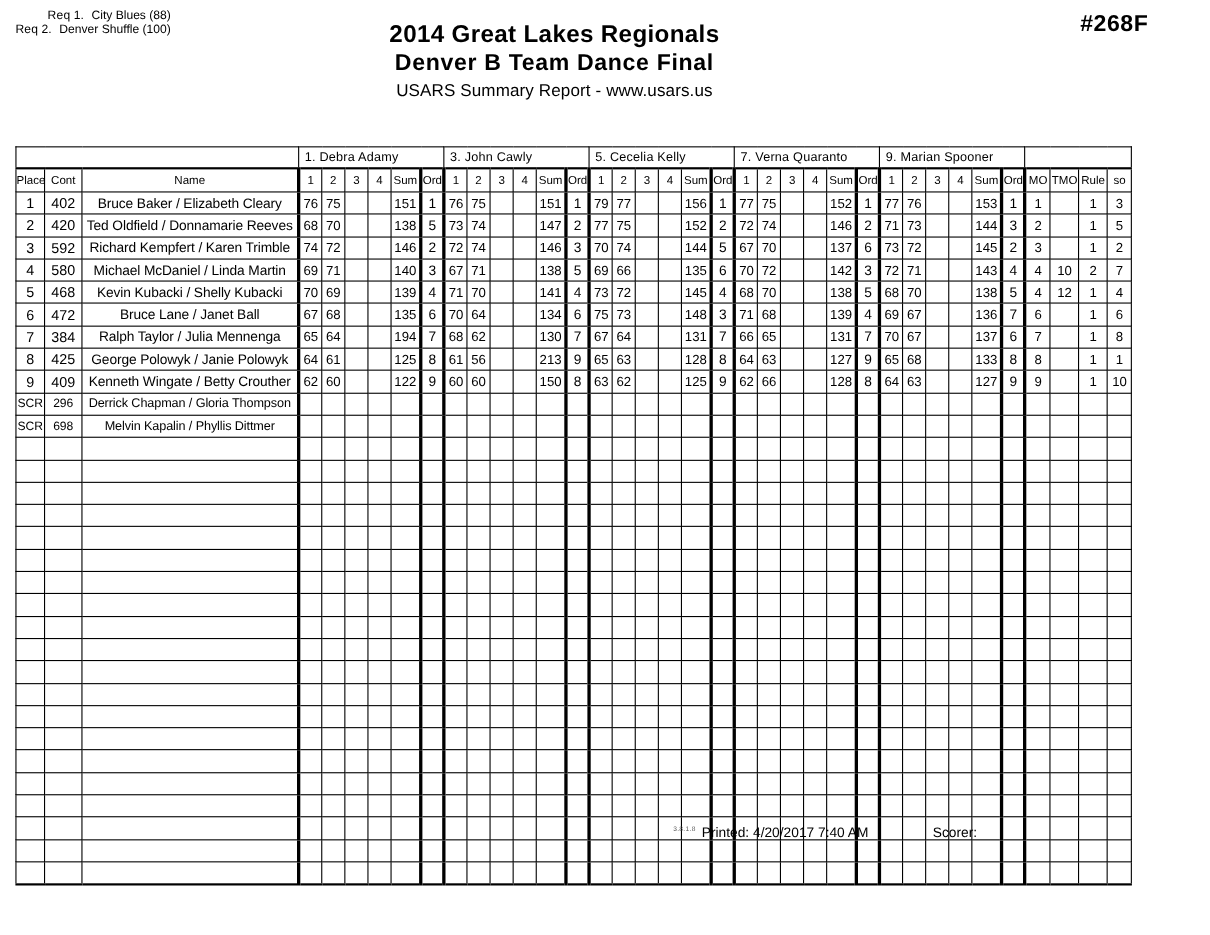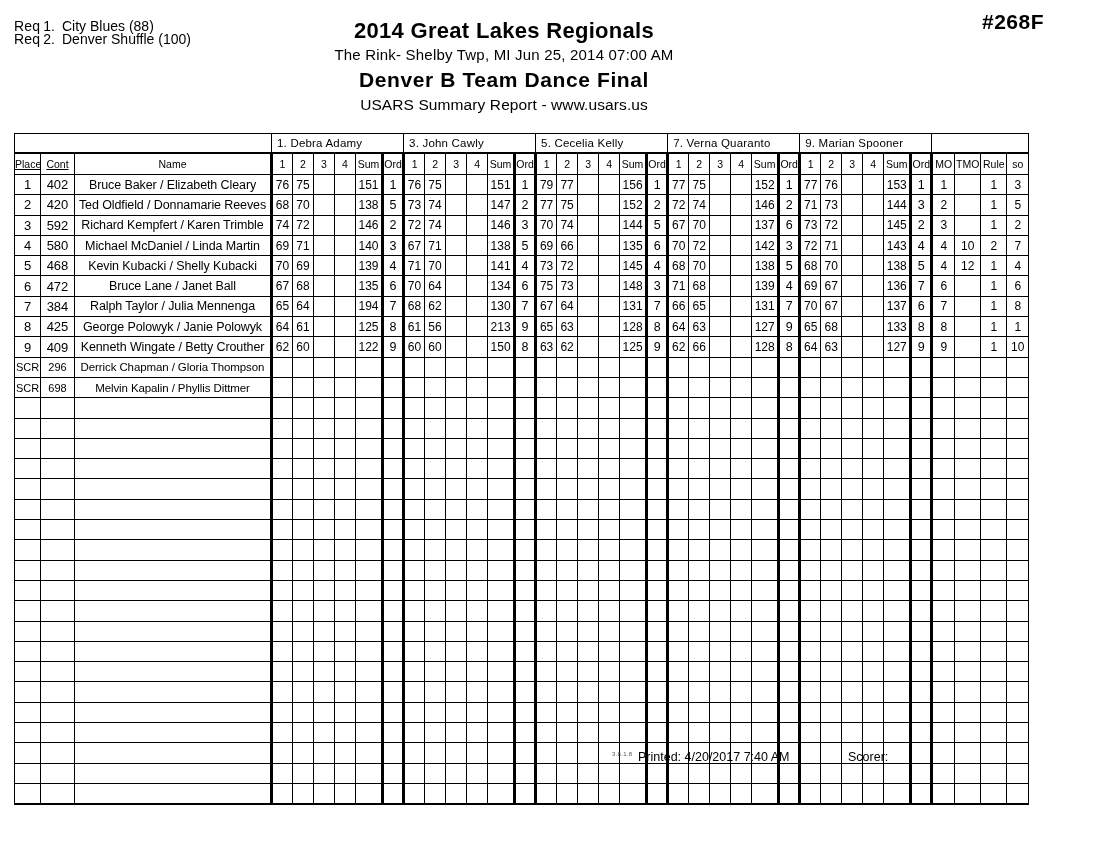--- a/index.html
+++ b/index.html
@@ -13,24 +13,25 @@
     position: relative;
     font-family: "Liberation Sans", sans-serif;
     color: #000000;
     overflow: hidden;
   }
 
   
   #req-block {
     position: absolute;
     left: 14px;
-    top: 20px;
-    font-size: 14px;
+    top: 8px;
+    font-size: 11px;
     line-height: 13px;
     white-space: nowrap;
+    text-align: right;
   }
   .req-line { display: block; }
   .req-lbl { letter-spacing: .2px; }
   .req-num { margin-left: 3px; }
   .req-name { margin-left: 7px; }
 
   
   #heading {
     position: absolute;
     left: 0;
@@ -103,21 +104,21 @@
     padding-left: 5px;
     letter-spacing: .2px;
   }
   td.nb { border: none; }
 
   
   tr.col-head td {
     height: 20px;
     font-size: 10.5px;
   }
-  td.h-place, td.h-cont { font-size: 10.5px; text-decoration: underline; }
+  td.h-place, td.h-cont { font-size: 10.5px; }
   td.h-name { text-align: left; padding-left: 6px; font-size: 10.5px; }
 
   
   tr.data-row td { height: 19.3px; }
   tr.empty-row td { height: 19.3px; }
 
   td.c-place { font-weight: bold; font-size: 13px; }
   td.c-cont  { font-weight: bold; font-size: 13px; text-align: right; padding-right: 6px; }
   td.c-name  { font-weight: bold; font-size: 12.5px; text-align: left; padding-left: 6px; letter-spacing: -.1px; }
   td.c-score { font-size: 12px; text-align: right; padding-right: 4px; }
@@ -173,21 +174,20 @@
   <span class="req-line">
     <span class="req-lbl">Req</span><span class="req-num">1.</span><span class="req-name">City Blues (88)</span>
   </span>
   <span class="req-line">
     <span class="req-lbl">Req</span><span class="req-num">2.</span><span class="req-name">Denver Shuffle (100)</span>
   </span>
 </div>
 
 <div id="heading">
   <div id="event-title">2014 Great Lakes Regionals</div>
-  <div id="venue-line">The Rink- Shelby Twp, MI  Jun 25, 2014  07:00 AM</div>
   <div id="category-title">Denver B Team Dance Final</div>
   <div id="report-line">USARS Summary Report - www.usars.us</div>
 </div>
 
 <div id="report-number">#268F</div>
 
 <div id="sheet">
   <table class="grid">
     <colgroup>
       <col style="width:26px">

